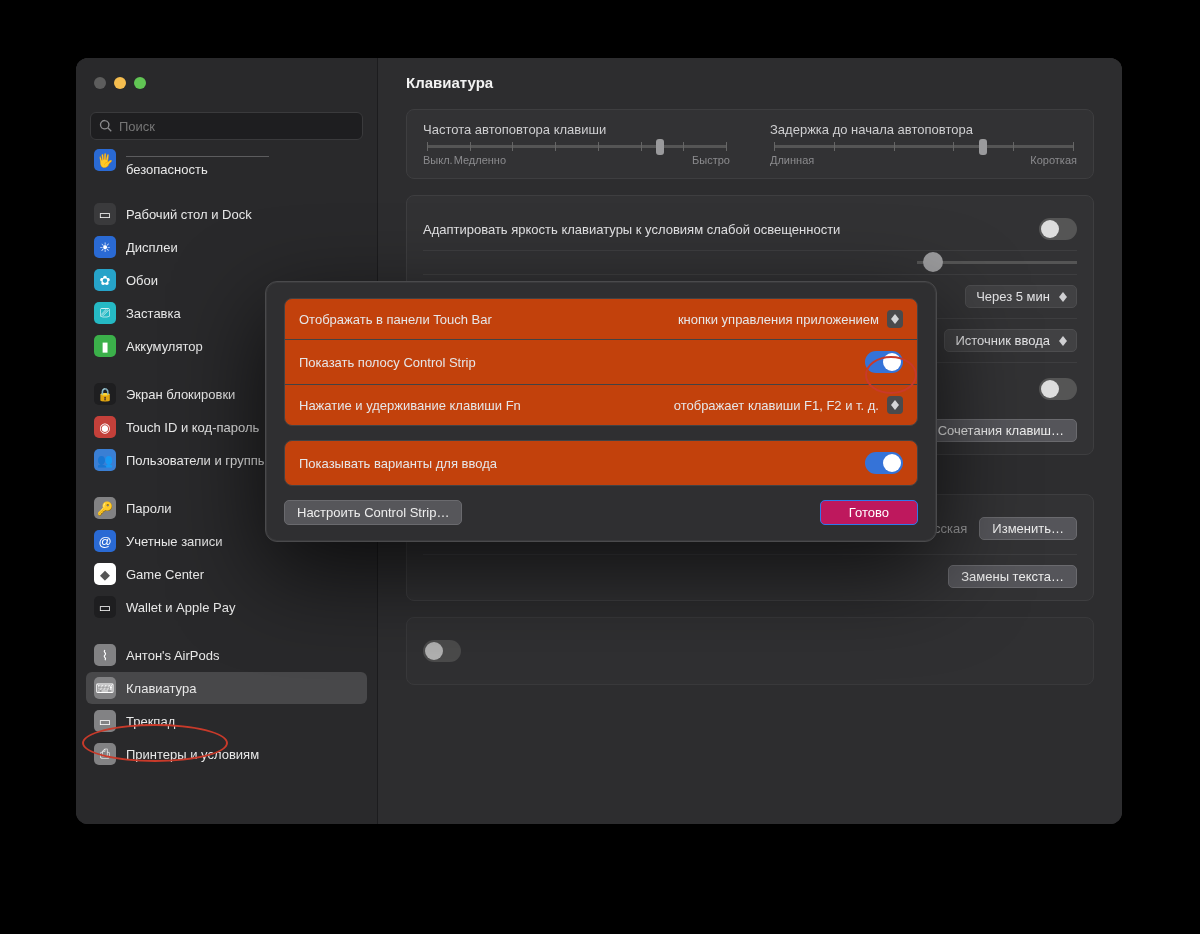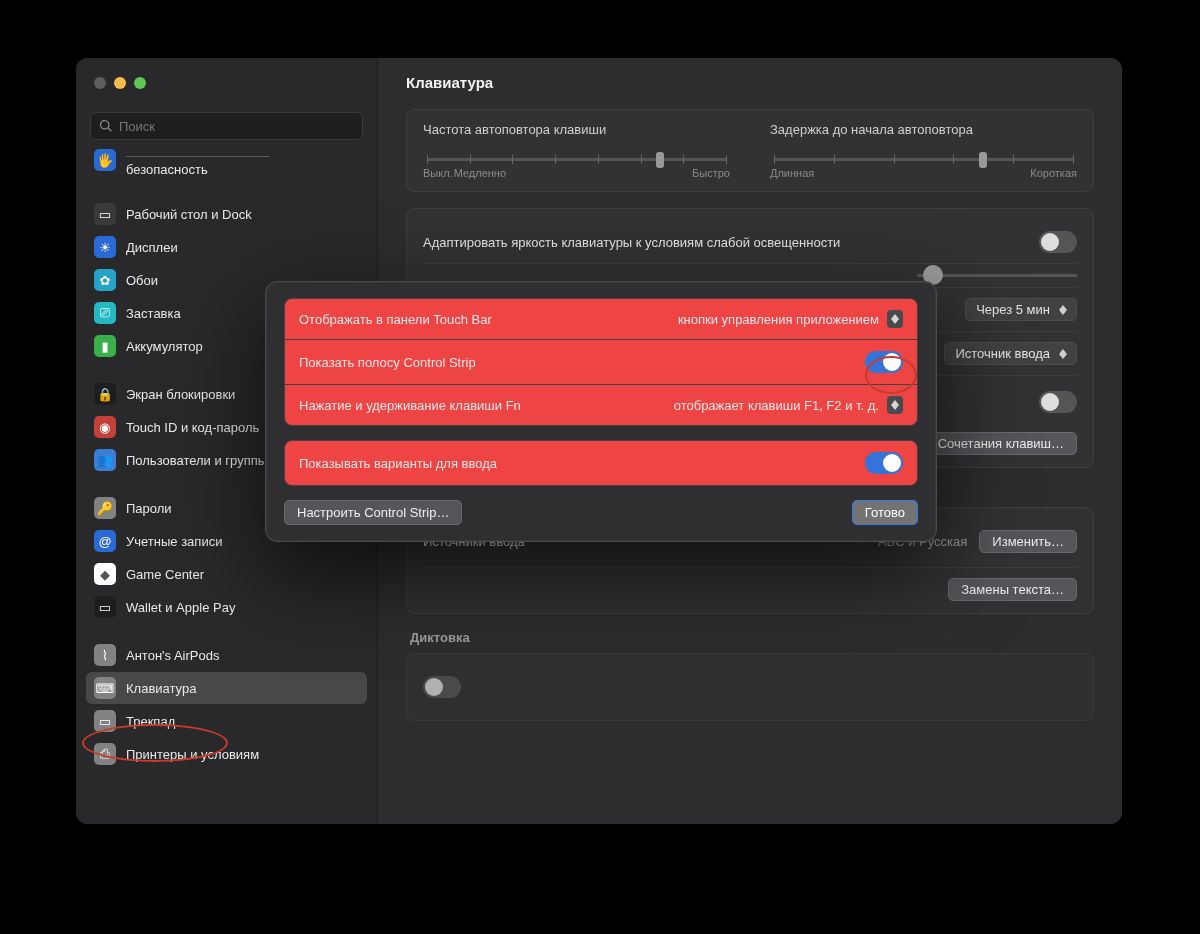--- a/index.html
+++ b/index.html
@@ -89,21 +89,21 @@
   .main-body { padding: 0 28px 20px; overflow:hidden; }
   .card {
     background:#323234;
     border:1px solid #3e3e40;
     border-radius:8px;
     padding: 12px 16px;
     margin-bottom: 16px;
   }
   .slider-row { display:flex; gap:40px; }
   .slider-col { flex:1; }
-  .slider-label { color:#cfcfd1; font-size:13px; margin-bottom:21px;}
+  .slider-label { color:#cfcfd1; font-size:13px; margin-bottom:8px;}
   .slider-track {
     height:3px; background:#555; position:relative; margin: 0 4px 6px;
   }
   .slider-track .tick { position:absolute; top:-3px; width:1px; height:9px; background:#666;}
   .slider-knob {
     position:absolute; top:-6px; width:8px; height:16px;
     background:#9a9a9c; border-radius:3px; transform:translateX(-50%);
   }
   .slider-ends { display:flex; justify-content:space-between; color:#8b8b8e; font-size:11px;}
   .slider-ends .left2 { display:flex; gap:1px;}
@@ -144,21 +144,21 @@
     position:absolute;
     top: 281px; left: 265px;
     width: 672px;
     background:#2f2f31;
     border:1px solid #4a4a4c;
     border-radius:12px;
     box-shadow: 0 30px 90px rgba(0,0,0,.7), 0 0 0 1px rgba(255,255,255,.05) inset;
     padding: 16px 18px;
   }
   .mcard {
-    background:#ef4444; border:1px solid #424244; border-radius:8px;
+    background:#c2410c; border:1px solid #424244; border-radius:8px;
     margin-bottom:14px;
   }
   .mrow {
     display:flex; align-items:center; justify-content:space-between;
     padding:11px 14px;
   }
   .mrow + .mrow { border-top:1px solid #424244;}
   .mrow .lbl { color:#e6e6e8; }
   .select-inline {
     display:flex; align-items:center; gap:8px; color:#e6e6e8; font-size:13px;
@@ -166,21 +166,21 @@
   .stepper-box {
     width:16px;height:18px;background:#4a4a4c;border-radius:4px;
     display:flex;flex-direction:column;align-items:center;justify-content:center;
   }
   .stepper-box svg{width:8px;height:5px;fill:#d6d6d8;}
   .modal-footer { display:flex; justify-content:space-between; align-items:center; margin-top:6px;}
   .btn-grey {
     background:#56565a; color:#eee; padding:4px 12px; border-radius:5px; font-size:13px; border:1px solid #6a6a6e;
   }
   .btn-blue {
-    background:#737373; color:#fff; padding:4px 12px; border-radius:5px; font-size:13px; border:1px solid #2f79ec;
+    background:#be185d; color:#fff; padding:4px 28px; border-radius:5px; font-size:13px; border:1px solid #2f79ec;
   }
   
   .anno {
     position:absolute; border:2px solid #c83a2a; border-radius:50%;
     pointer-events:none;
   }
 </style>
 </head>
 <body>
 
@@ -380,21 +380,20 @@
           <span class="rhs">
             <span class="muted">ABC и Русская</span>
             <span class="btn">Изменить…</span>
           </span>
         </div>
         <div class="btn-row-right" style="padding-top:10px;border-top:1px solid #3e3e40;">
           <div class="btn">Замены текста…</div>
         </div>
       </div>
 
-      <div class="section-title">Диктовка</div>
       <div class="card" style="opacity:.75;">
         <div class="row">
           <div class="toggle"></div>
         </div>
       </div>
 
     </div>
   </div>
 </div>
 

